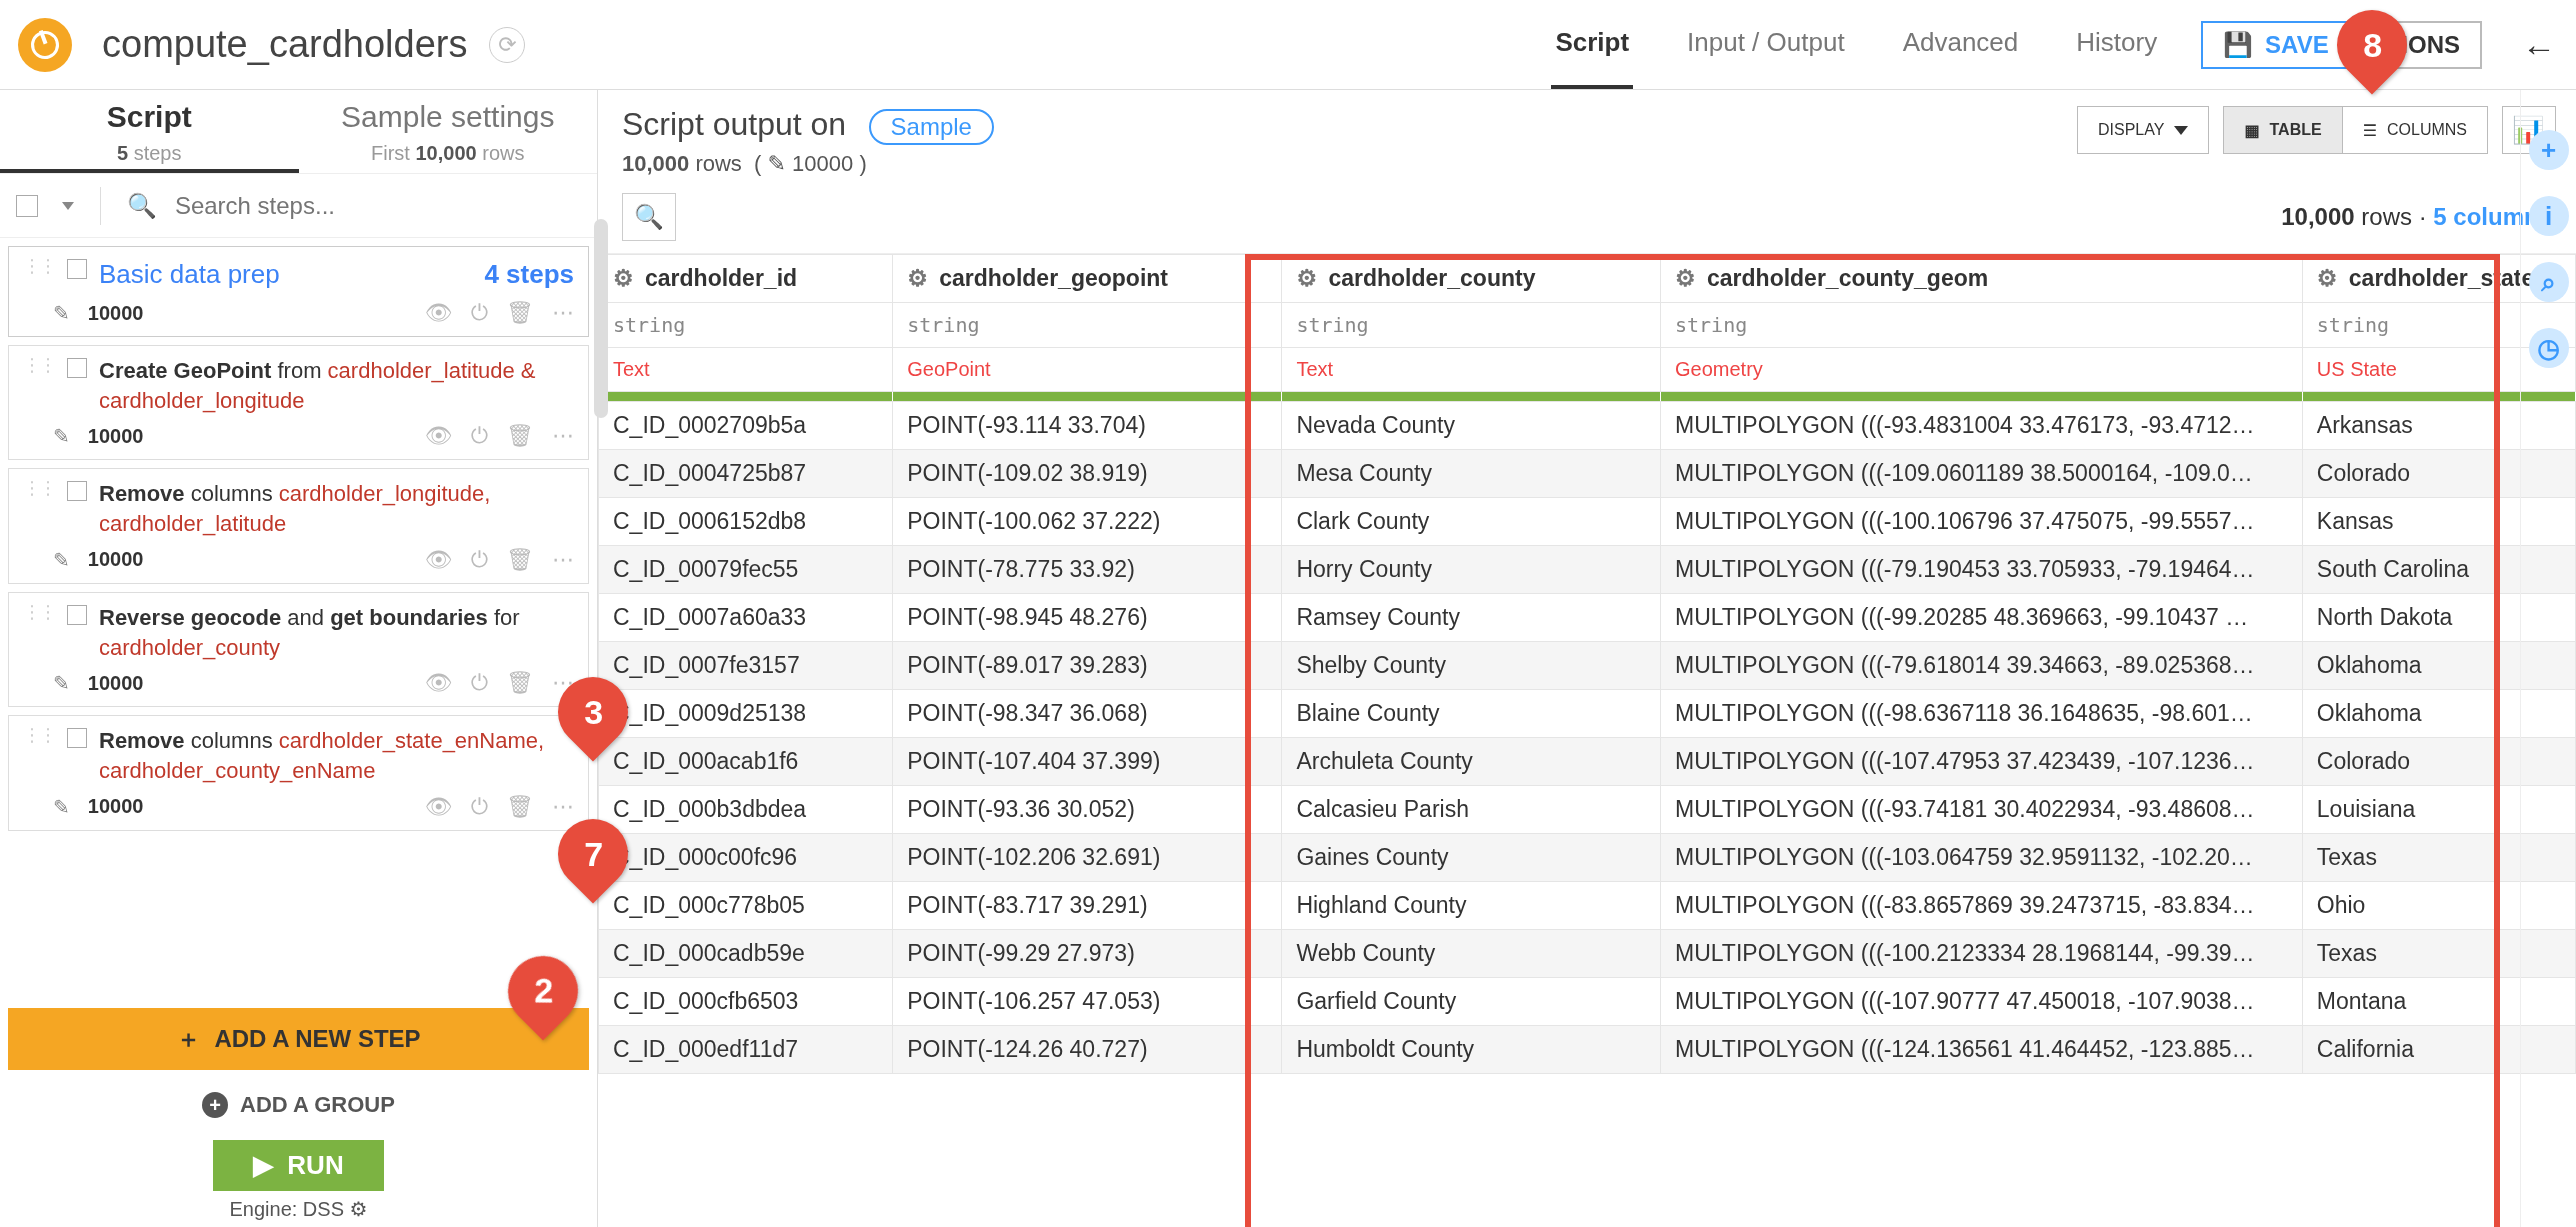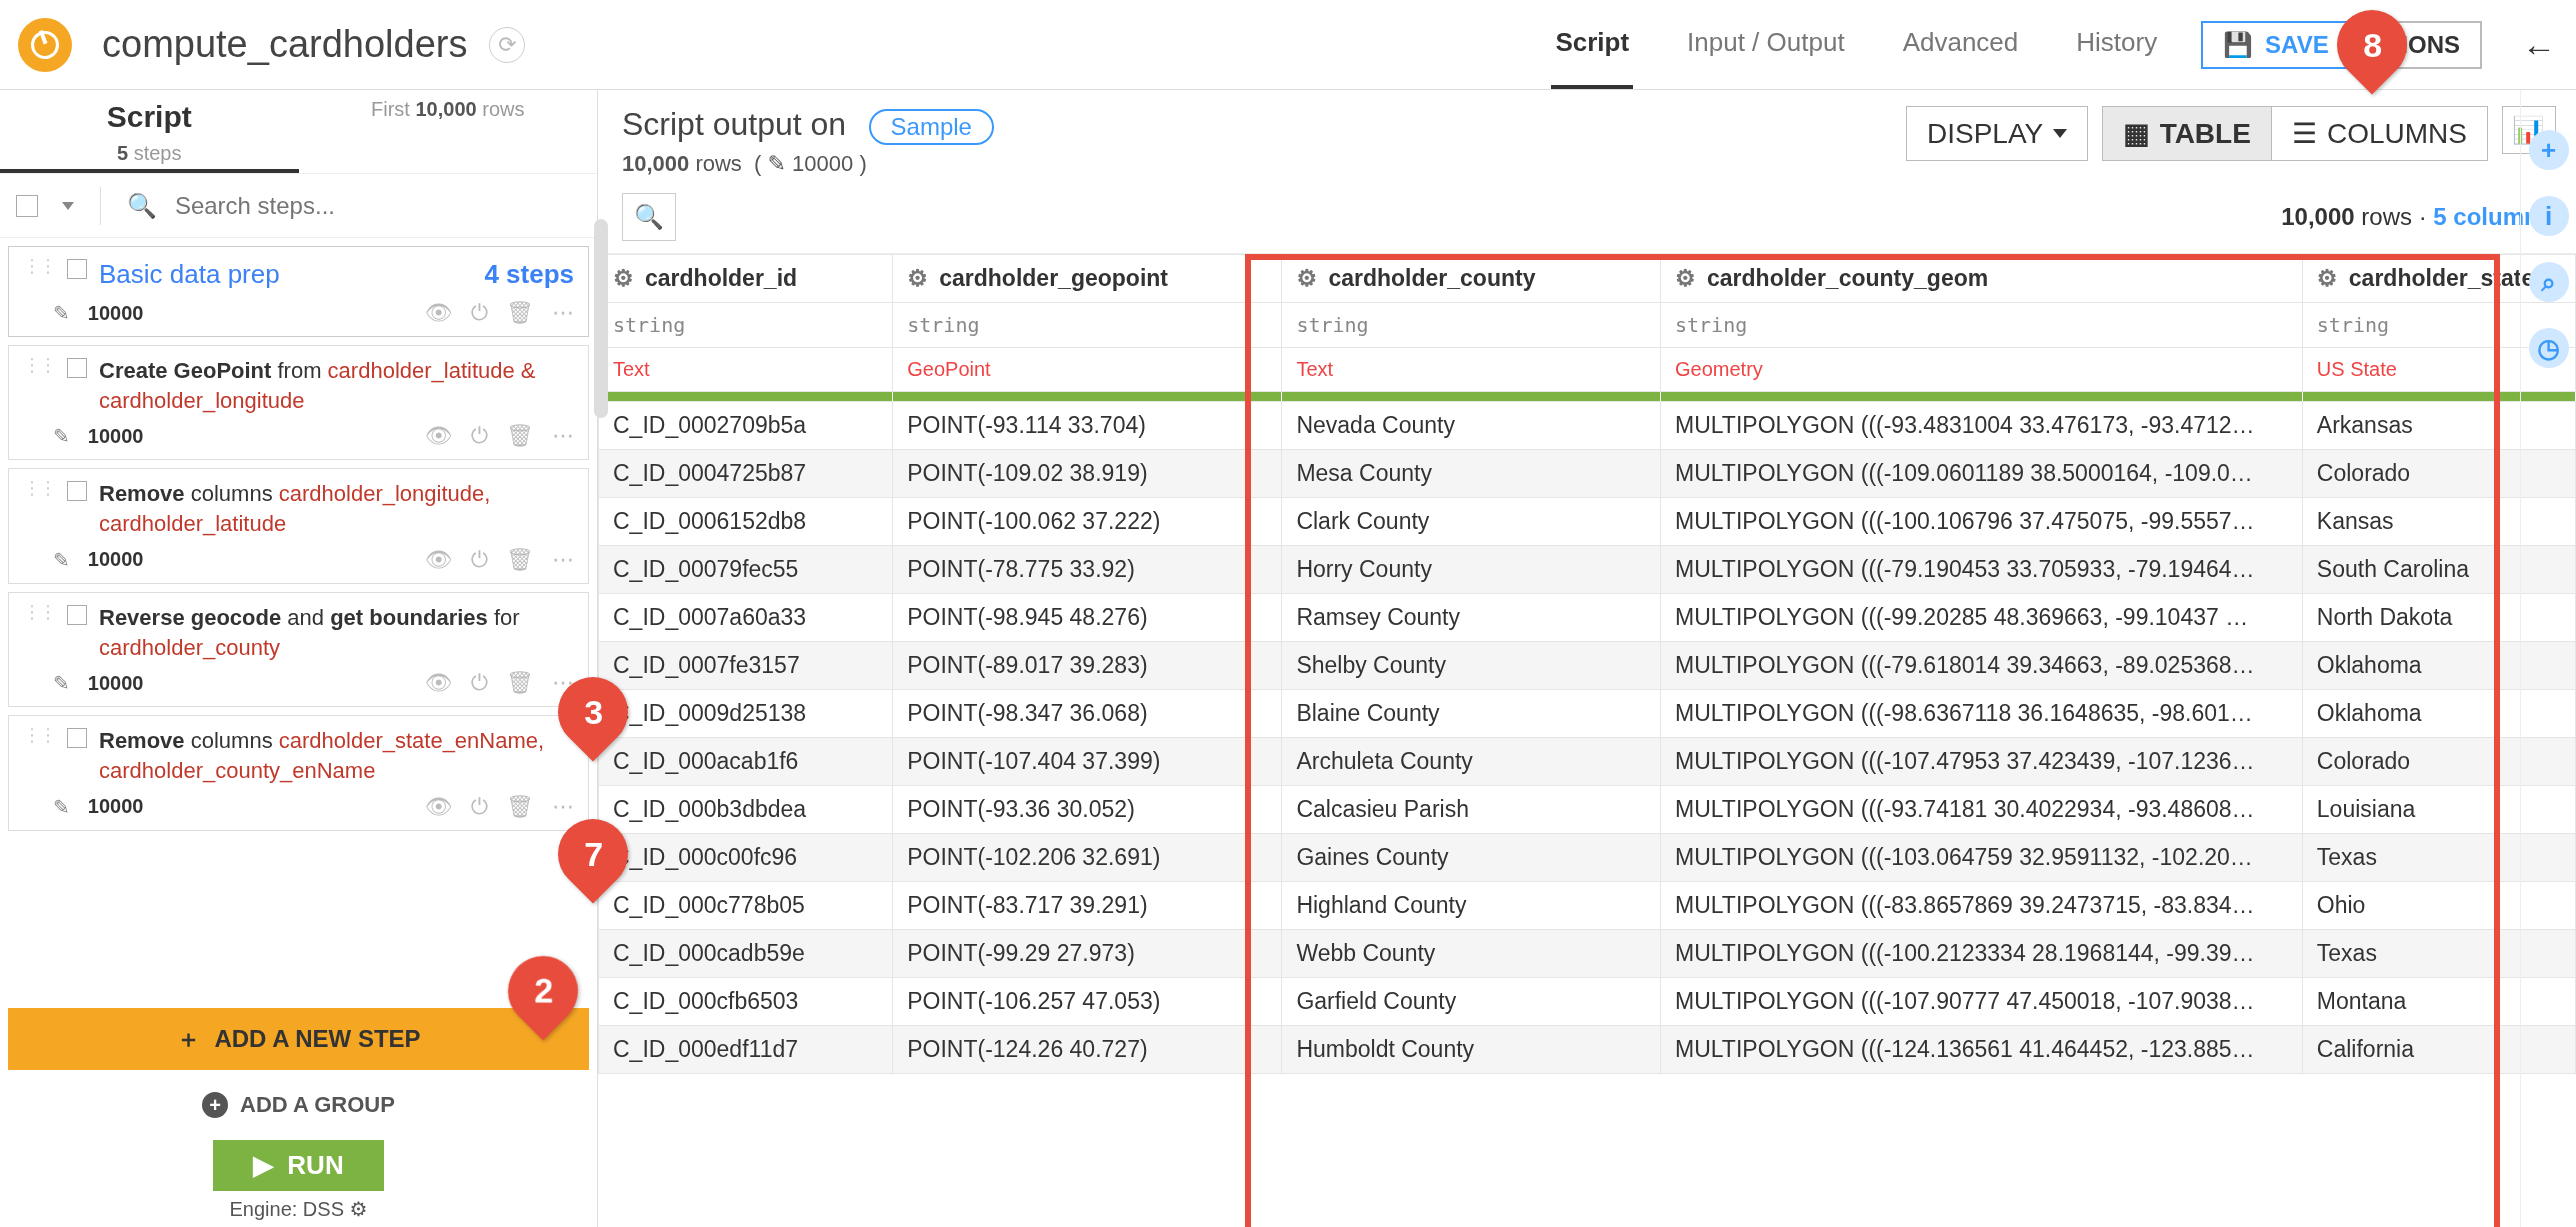--- a/index.html
+++ b/index.html
@@ -68,21 +68,21 @@
   .run-btn{ background:#7cb342; color:#fff; font-weight:700; font-size:26px; padding:10px 40px; display:inline-flex; align-items:center; gap:14px; border:none; cursor:pointer;}
   .engine{ font-size:20px; color:#555; margin-top:6px;}
 
   
   .r-header { display:flex; align-items:flex-start; padding:16px 20px 10px 24px; }
   .r-title { font-size:32px; color:#444; }
   .sample-chip{ display:inline-flex; align-items:center; border:2px solid #3b99fc; color:#3b99fc; border-radius:24px; padding:2px 20px; font-size:24px; margin-left:18px;}
   .r-sub { font-size:22px; color:#555; margin-top:6px;}
   .r-sub b{ font-weight:700;}
   .r-tools { margin-left:auto; display:flex; gap:14px; }
-  .tool-btn{ border:1px solid #bbb; padding:10px 20px; font-size:28px; color:#333; background:#fff; display:flex; align-items:center; gap:10px; cursor:pointer;}
+  .tool-btn{ border:1px solid #bbb; padding:10px 20px; font-size:16px; color:#333; background:#fff; display:flex; align-items:center; gap:10px; cursor:pointer;}
   .tool-btn.active{ background:#e9e9e9; font-weight:700;}
   .caret{ width:0;height:0;border-left:7px solid transparent;border-right:7px solid transparent;border-top:9px solid #333;}
   .chart-btn{ border:1px solid #bbb; width:54px; height:48px; display:flex;align-items:center;justify-content:center; font-size:26px; color:#555;}
 
   .r-subbar{ display:flex; align-items:center; padding:6px 24px 12px 24px; border-bottom:1px solid #eee;}
   .search-box{ width:54px;height:48px;border:1px solid #ccc; display:flex;align-items:center;justify-content:center;color:#aaa;font-size:24px;}
   .r-counts{ margin-left:auto; font-size:24px; color:#333;}
   .r-counts .blue{ color:#3b99fc; font-weight:700;}
   .r-counts b{ font-weight:700;}
 
@@ -141,20 +141,21 @@
 
 <div class="main">
 
   <div class="left">
     <div class="left-tabs">
       <div class="left-tab active">
         <div class="ttl">Script</div>
         <div class="sub"><b>5</b> <span>steps</span></div>
       </div>
       <div class="left-tab">
+        <div class="ttl">Sample settings</div>
         <div class="sub"><span>First</span> <b>10,000</b> <span>rows</span></div>
       </div>
     </div>
 
     <div class="left-search">
       <div class="chk-small"></div>
       <div class="caret-small"></div>
       <div class="vline"></div>
       <span class="search-ico">🔍</span>
       <input class="search-inp" placeholder="Search steps..." style="">

